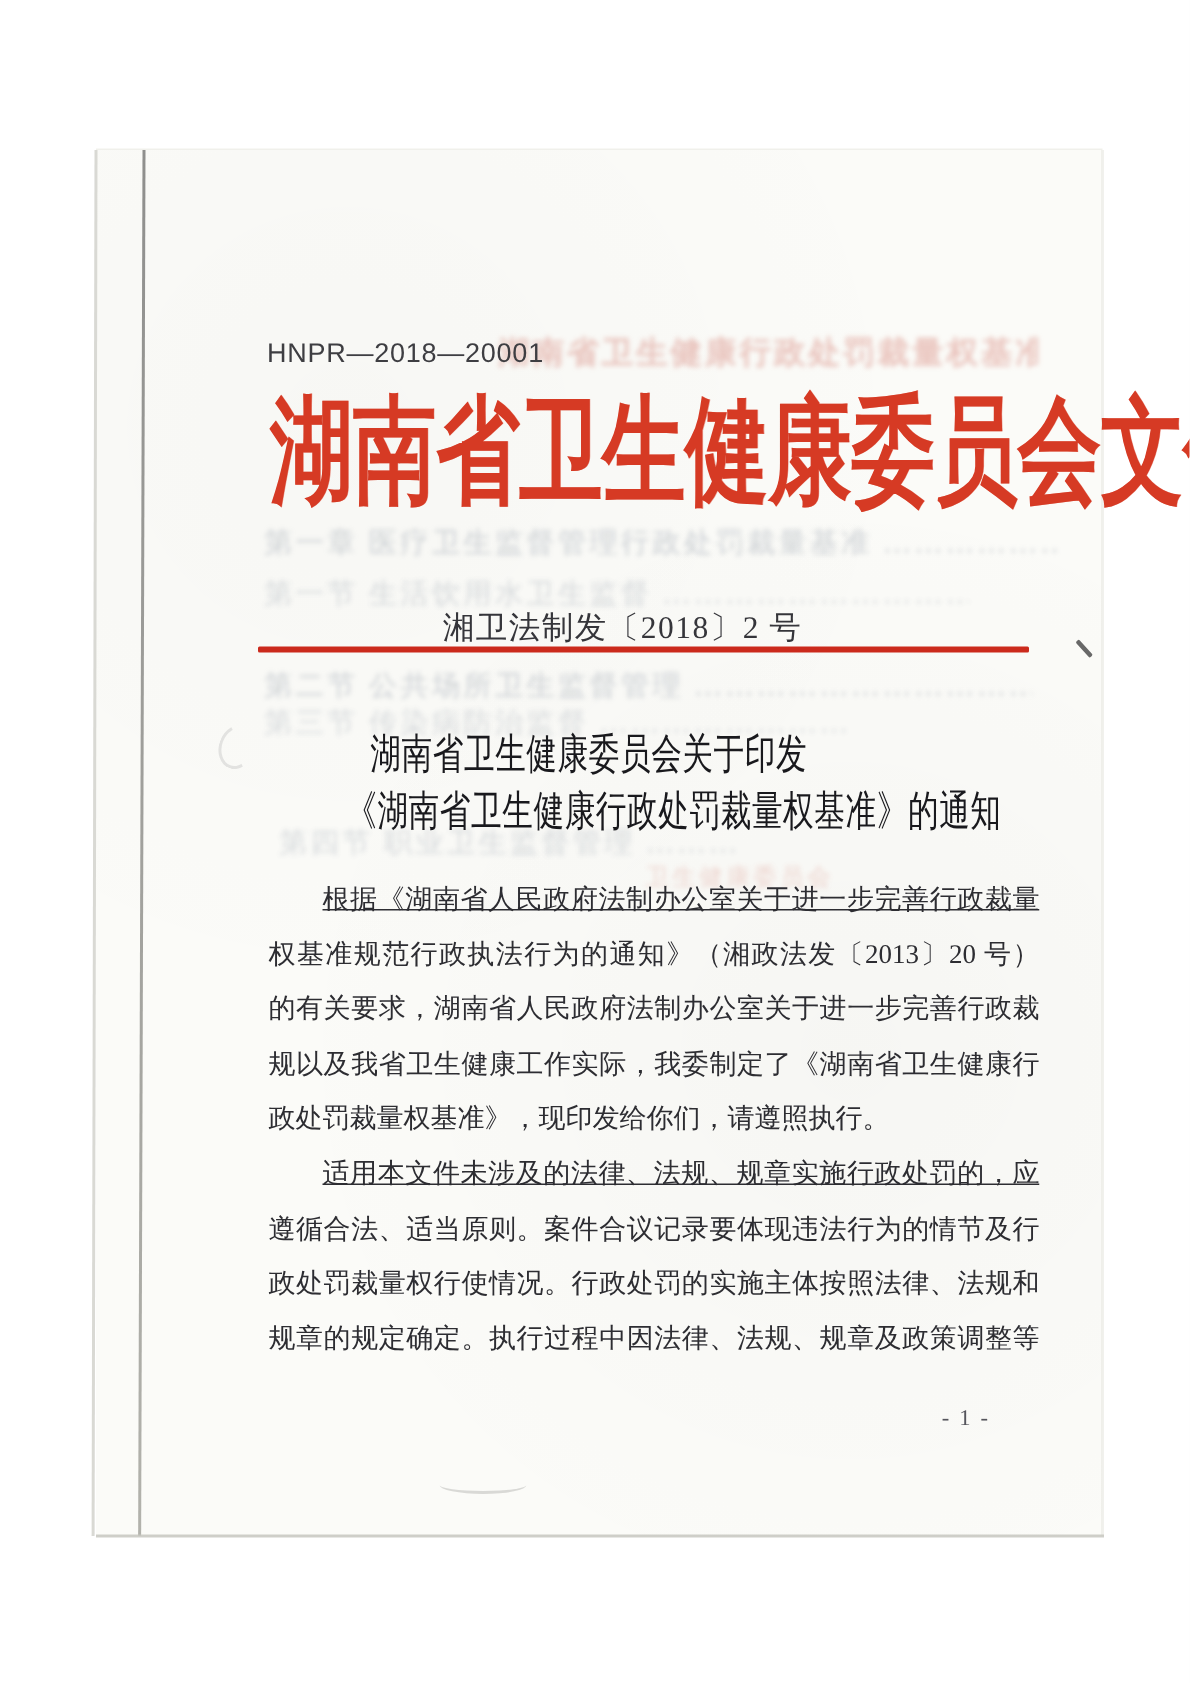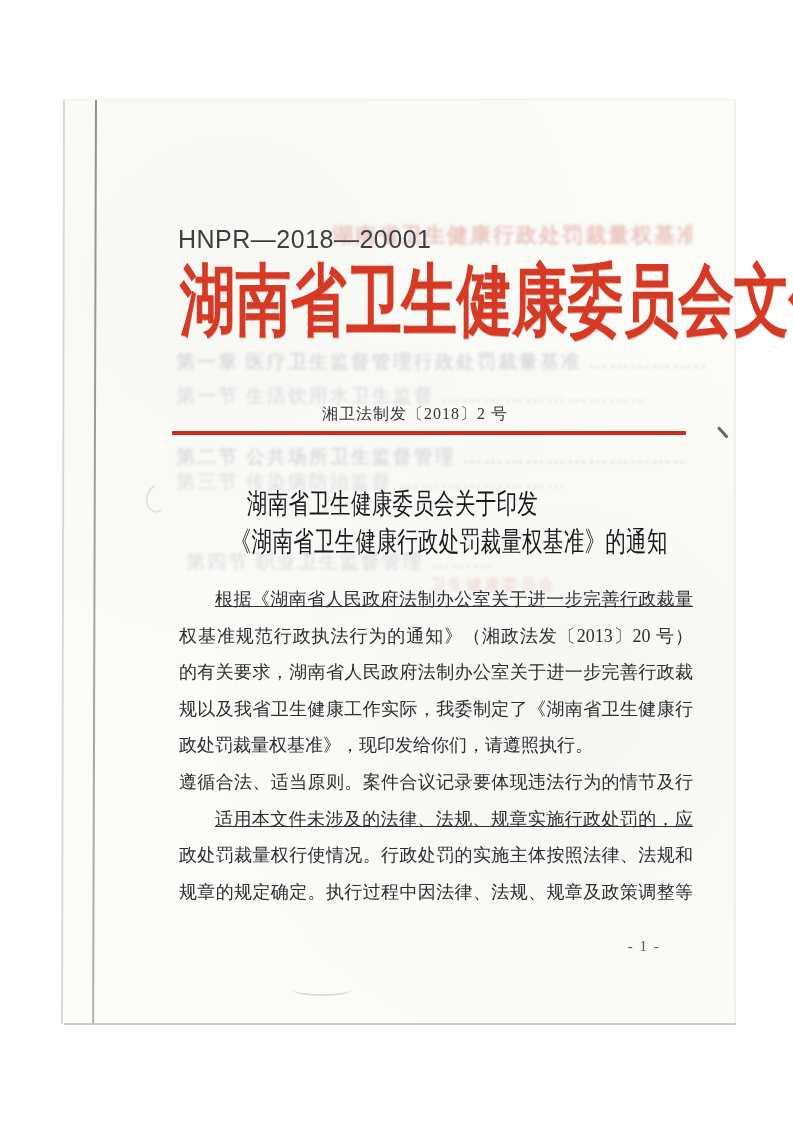--- a/index.html
+++ b/index.html
@@ -36,29 +36,29 @@
   .g2 { left: 176px; top: 383px; width: 470px; opacity: .8; }
   .g3 { left: 176px; top: 444px; width: 512px; }
   .g4 { left: 176px; top: 469px; width: 512px; opacity: .75; }
   .g5 { left: 186px; top: 549px; width: 420px; opacity: .8; }
   .g6 { left: 430px; top: 575px; width: 200px; font-size: 16px; opacity: .7; }
 
   
   .doc-code {
     position: absolute; left: 178px; top: 225px;
     font-family: "Liberation Sans", "DejaVu Sans", sans-serif;
-    font-size: 25px; color: #3e3e42; letter-spacing: .5px;
+    font-size: 18px; color: #3e3e42; letter-spacing: .5px;
   }
   .banner { position: absolute; left: 180px; top: 262px; width: 556px; height: 84px; white-space: nowrap; }
   .banner span {
     display: inline-block; font-size: 78px; font-weight: bold; line-height: 1;
     transform: scaleX(0.71); transform-origin: left top; letter-spacing: 0;
     text-shadow: 0.5px 0.5px 0 rgba(214,58,36,0.45);
   }
-  .doc-number { position: absolute; left: 165px; top: 404px; width: 500px; text-align: center; font-size: 16px; color: #35353a; letter-spacing: 1px; }
+  .doc-number { position: absolute; left: 165px; top: 404px; width: 500px; text-align: center; font-size: 21px; color: #35353a; letter-spacing: 1px; }
   .red-rule { position: absolute; left: 172px; top: 431px; width: 514px; height: 3.5px; border-radius: 1px; }
 
   .notice-title { position: absolute; left: 150px; top: 487px; width: 484px; text-align: center; line-height: 34px; color: #19191d; font-weight: normal; }
   .notice-title div { white-space: nowrap; }
   .notice-title span { display: inline-block; font-size: 28px; transform: scaleX(0.73); transform-origin: center top; letter-spacing: .5px; }
 
   .body-text { position: absolute; left: 179px; top: 581px; width: 514px; font-size: 18px; line-height: 36.6px; color: #2d2d32; }
   .body-text .line { width: 514px; white-space: nowrap; }
   .body-text .jst { text-align: justify; text-align-last: justify; white-space: normal; height: 36.6px; overflow: hidden; }
   .body-text .ind { text-indent: 2em; text-decoration: underline; }
@@ -106,22 +106,22 @@
     <div><span>湖南省卫生健康委员会关于印发</span></div>
     <div><span>《湖南省卫生健康行政处罚裁量权基准》的通知</span></div>
   </div>
 
   <div class="body-text">
     <div class="line jst ind">根据《湖南省人民政府法制办公室关于进一步完善行政裁量</div>
     <div class="line jst">权基准规范行政执法行为的通知》（湘政法发〔2013〕20 号）</div>
     <div class="line jst">的有关要求，湖南省人民政府法制办公室关于进一步完善行政裁量</div>
     <div class="line jst">规以及我省卫生健康工作实际，我委制定了《湖南省卫生健康行</div>
     <div class="line">政处罚裁量权基准》，现印发给你们，请遵照执行。</div>
+    <div class="line jst ind">适用本文件未涉及的法律、法规、规章实施行政处罚的，应</div>
     <div class="line jst">遵循合法、适当原则。案件合议记录要体现违法行为的情节及行</div>
-    <div class="line jst ind">适用本文件未涉及的法律、法规、规章实施行政处罚的，应</div>
     <div class="line jst">政处罚裁量权行使情况。行政处罚的实施主体按照法律、法规和</div>
     <div class="line jst">规章的规定确定。执行过程中因法律、法规、规章及政策调整等</div>
   </div>
 
   <div class="page-number">- 1 -</div>
   <div class="artifact-arc"></div>
 
 </div>
 
 </body></html>

